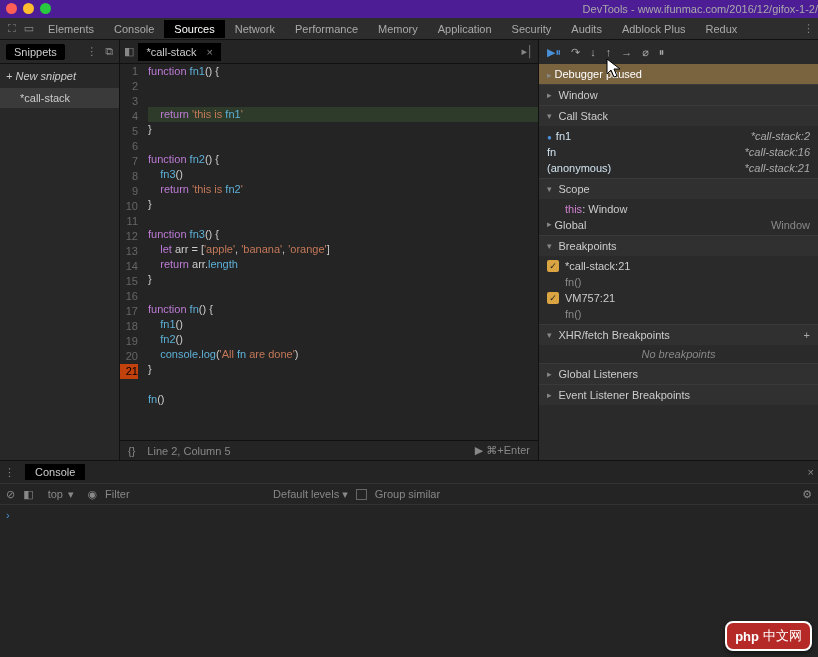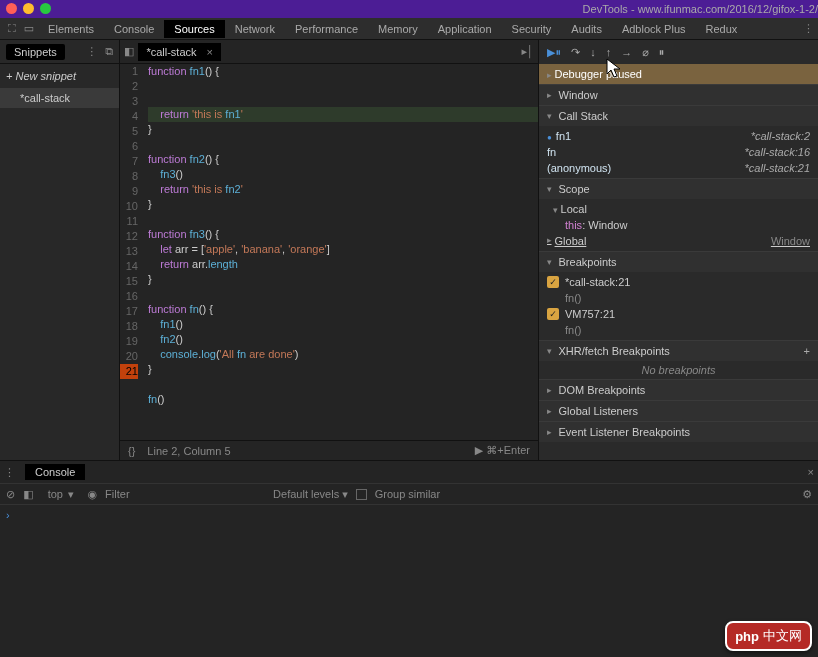--- a/index.html
+++ b/index.html
@@ -42,21 +42,21 @@
 .debugger-paused { background:#7a633f; color:#fff; padding:4px 8px; }
 .section { border-top:1px solid #3a3a3a; }
 .sec-head { padding:4px 8px; display:flex; align-items:center; gap:4px; cursor:pointer; background:#303030; }
 .sec-body { padding:2px 0; }
 .cs-row { display:flex; padding:2px 8px; align-items:center; }
 .cs-name { color:#cfe2ef; }
 .cs-name.cur::before { content:"●"; color:#4a90d9; margin-right:4px; font-size:8px; }
 .cs-loc { margin-left:auto; color:#aaa; font-style:italic; }
 .scope-row { padding:2px 14px; }
 .this-v { color:#d080d0;margin-top:8px; }
-.global-r { display:flex; padding:2px 8px;text-decoration:underline; }
+.global-r { display:flex; padding:2px 8px; }
 .global-v { margin-left:auto; color:#888; }
 .bp-row { display:flex; align-items:center; gap:6px; padding:2px 8px; }
 .bp-chk { width:12px; height:12px; background:#d9a441; border-radius:2px; display:inline-flex; align-items:center; justify-content:center; font-size:9px; color:#222; }
 .sec-add { margin-left:auto; color:#aaa; }
 .nobp { text-align:center; color:#888; font-style:italic; padding:3px; }
 .console { border-top:1px solid #111; }
 .console-tabs { height:22px; display:flex; align-items:center; padding:0 4px; }
 .ct-left { color:#888; margin-right:10px; }
 .console-tab { background:#000; padding:2px 10px; }
 .ct-close { margin-left:auto; color:#888; }
@@ -170,21 +170,20 @@
             <span class="cs-name">(anonymous)</span>
             <span class="cs-loc">*call-stack:21</span>
           </div>
         </div>
     </div>
     <div class="section">
         <div class="sec-head arrow open">
           <span>Scope</span>
         </div>
       <div class="sec-body">
-        <div class="scope-row arrow open"><span>Local</span></div>
         <div class="scope-row" style="padding-left:26px">
           <span class="this-v">this</span>: <span>Window</span>
         </div>
         <div class="global-r arrow">
           <span>Global</span>
             <span class="global-v">Window</span>
         </div>
       </div>
     </div>
     <div class="section">
@@ -210,25 +209,20 @@
           </div>
         </div>
     </div>
     <div class="section">
       <div class="sec-head arrow open">
         <span>XHR/fetch Breakpoints</span>
           <span class="sec-add">+</span>
       </div>
       <div class="nobp">No breakpoints</div>
     </div>
-    <div class="section">
-        <div class="sec-head arrow">
-          <span>DOM Breakpoints</span>
-        </div>
-      </div>
     <div class="section">
         <div class="sec-head arrow">
           <span>Global Listeners</span>
         </div>
       </div>
     <div class="section">
         <div class="sec-head arrow">
           <span>Event Listener Breakpoints</span>
         </div>
       </div>

